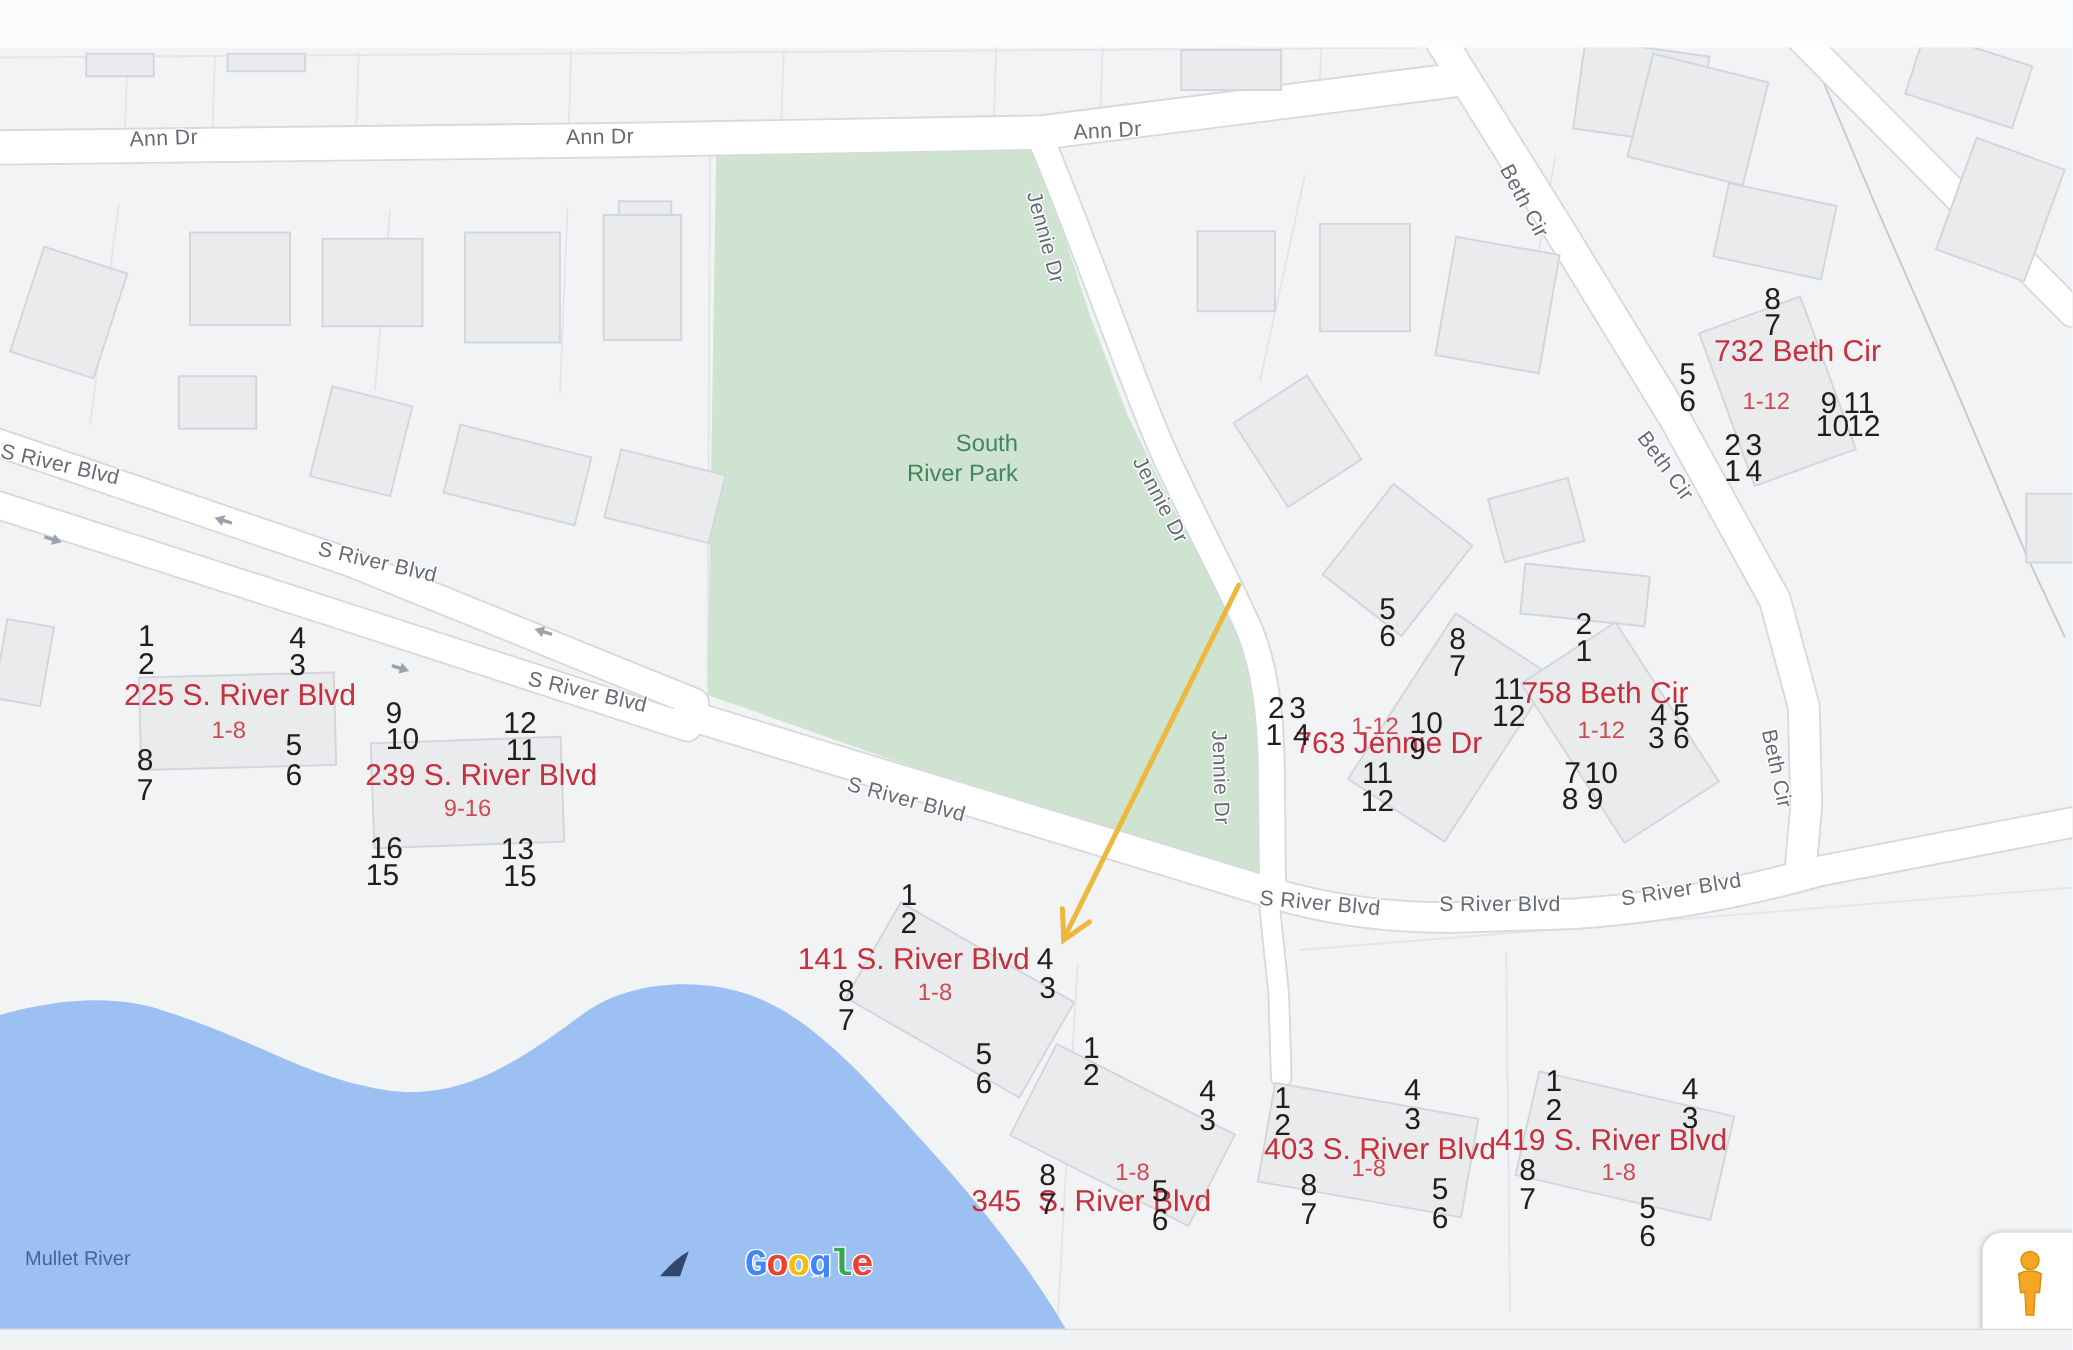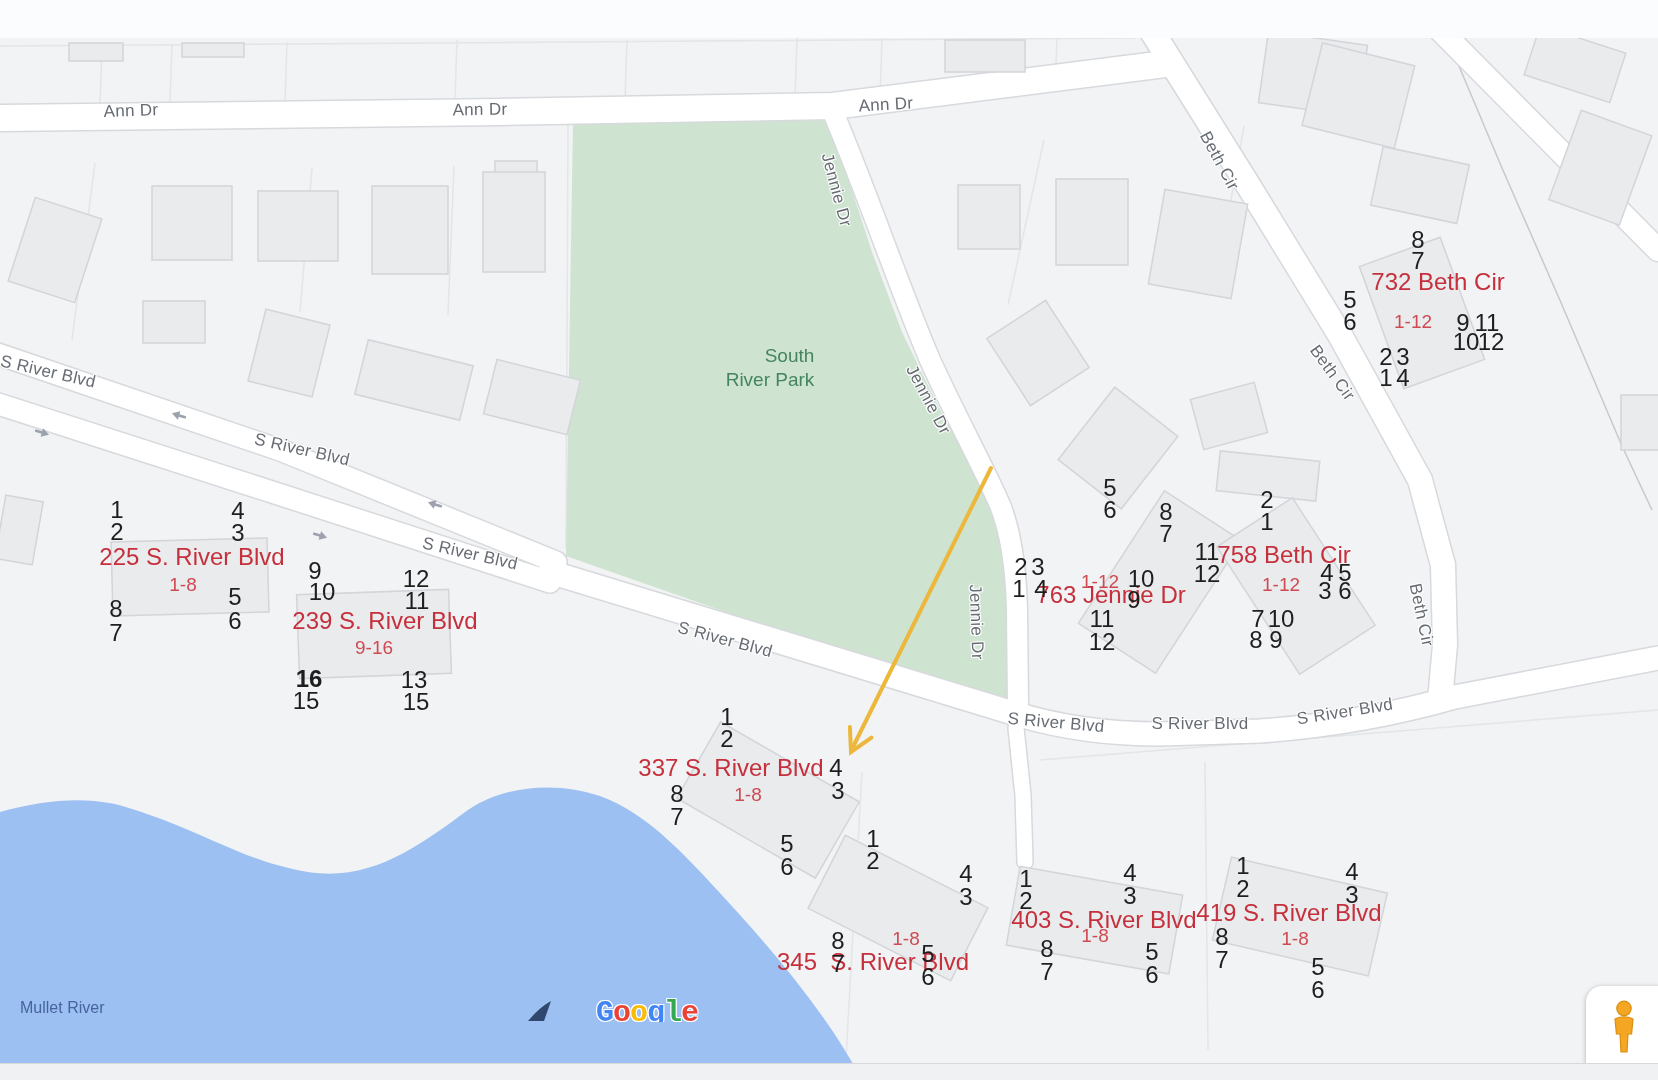--- a/index.html
+++ b/index.html
@@ -253,25 +253,25 @@
         <div class="unit" style="left: 116px; top: 609px;">8</div>
         <div class="unit" style="left: 116px; top: 633px;">7</div>
         <div class="unit" style="left: 235px; top: 597px;">5</div>
         <div class="unit" style="left: 235px; top: 621px;">6</div>
         <div class="addr" style="left: 385px; top: 621px;">239 S. River Blvd</div>
         <div class="rng" style="left: 374px; top: 648px;">9-16</div>
         <div class="unit" style="left: 315px; top: 571px;">9</div>
         <div class="unit" style="left: 322px; top: 592px;">10</div>
         <div class="unit" style="left: 416px; top: 579px;">12</div>
         <div class="unit" style="left: 417px; top: 601px;">11</div>
-        <div class="unit" style="left: 309px; top: 679px; font-weight: bold;">16</div>
+        <div class="unit" style="left: 309px; top: 679px;">16</div>
         <div class="unit" style="left: 306px; top: 701px;">15</div>
         <div class="unit" style="left: 414px; top: 680px;">13</div>
         <div class="unit" style="left: 416px; top: 702px;">15</div>
-        <div class="addr" style="left: 731px; top: 768px;">337 S. River Blvd</div>
+        <div class="addr" style="left: 731px; top: 768px;">141 S. River Blvd</div>
         <div class="rng" style="left: 748px; top: 795px;">1-8</div>
         <div class="unit" style="left: 727px; top: 717px;">1</div>
         <div class="unit" style="left: 727px; top: 739px;">2</div>
         <div class="unit" style="left: 836px; top: 768px;">4</div>
         <div class="unit" style="left: 838px; top: 791px;">3</div>
         <div class="unit" style="left: 677px; top: 794px;">8</div>
         <div class="unit" style="left: 677px; top: 817px;">7</div>
         <div class="unit" style="left: 787px; top: 844px;">5</div>
         <div class="unit" style="left: 787px; top: 867px;">6</div>
         <div class="addr" style="left: 873px; top: 914px; margin-top: 48px;">345  S. River Blvd</div>

